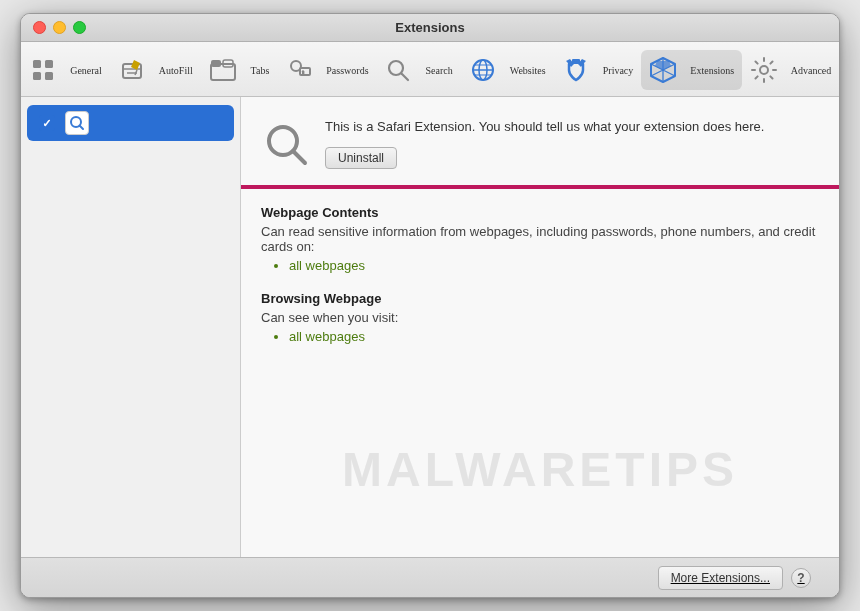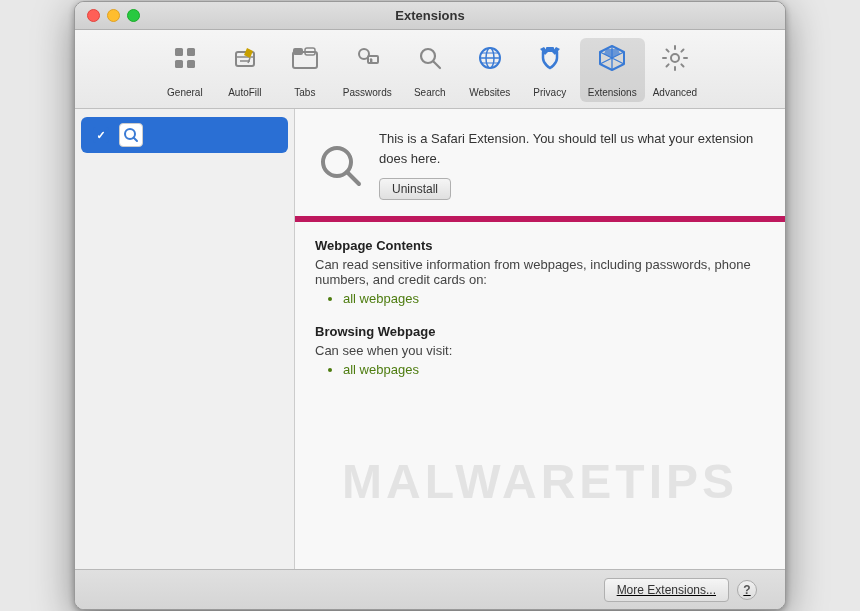--- a/index.html
+++ b/index.html
@@ -9,21 +9,21 @@
       background: #e8e8e8;
       display: flex;
       justify-content: center;
       align-items: center;
       width: 860px;
       height: 611px;
       overflow: hidden;
     }
 
     .window {
-      width: 712px;
+      width: 820px;
       background: #ececec;
       border-radius: 10px;
       box-shadow: 0 10px 40px rgba(0,0,0,0.4), 0 2px 6px rgba(0,0,0,0.3);
       overflow: hidden;
       border: 1px solid #999;
     }
 
     
     .title-bar {
       background: linear-gradient(to bottom, #e0e0e0, #d0d0d0);
@@ -65,27 +65,28 @@
       background: linear-gradient(to bottom, #f5f5f5, #e8e8e8);
       padding: 8px 0 6px;
       border-bottom: 1px solid #c0c0c0;
       display: flex;
       justify-content: center;
       gap: 0px;
     }
 
     .toolbar-item {
       display: flex;
-      flex-direction: column;
+      flex-direction: row;
       align-items: center;
       gap: 13px;
       padding: 4px 8px;
       cursor: pointer;
       border-radius: 6px;
       min-width: 60px;
+      font-family: Liberation Serif, serif;
     }
 
     .toolbar-item.active {
       background: rgba(0,0,0,0.1);
     }
 
     .toolbar-icon {
       width: 32px;
       height: 32px;
       display: flex;
@@ -177,23 +178,23 @@
       white-space: nowrap;
       letter-spacing: 4px;
       pointer-events: none;
       user-select: none;
       z-index: 0;
     }
 
     
     .ext-header {
       display: flex;
-      align-items: center;
+      align-items: flex-end;
       padding: 20px 20px 16px 20px;
-      border-bottom: 6px solid #be185d;
+      border-bottom: 4px solid #be185d;
       gap: 14px;
       position: relative;
       z-index: 1;
     }
 
     .ext-icon-large {
       width: 50px;
       height: 50px;
       flex-shrink: 0;
       display: flex;

